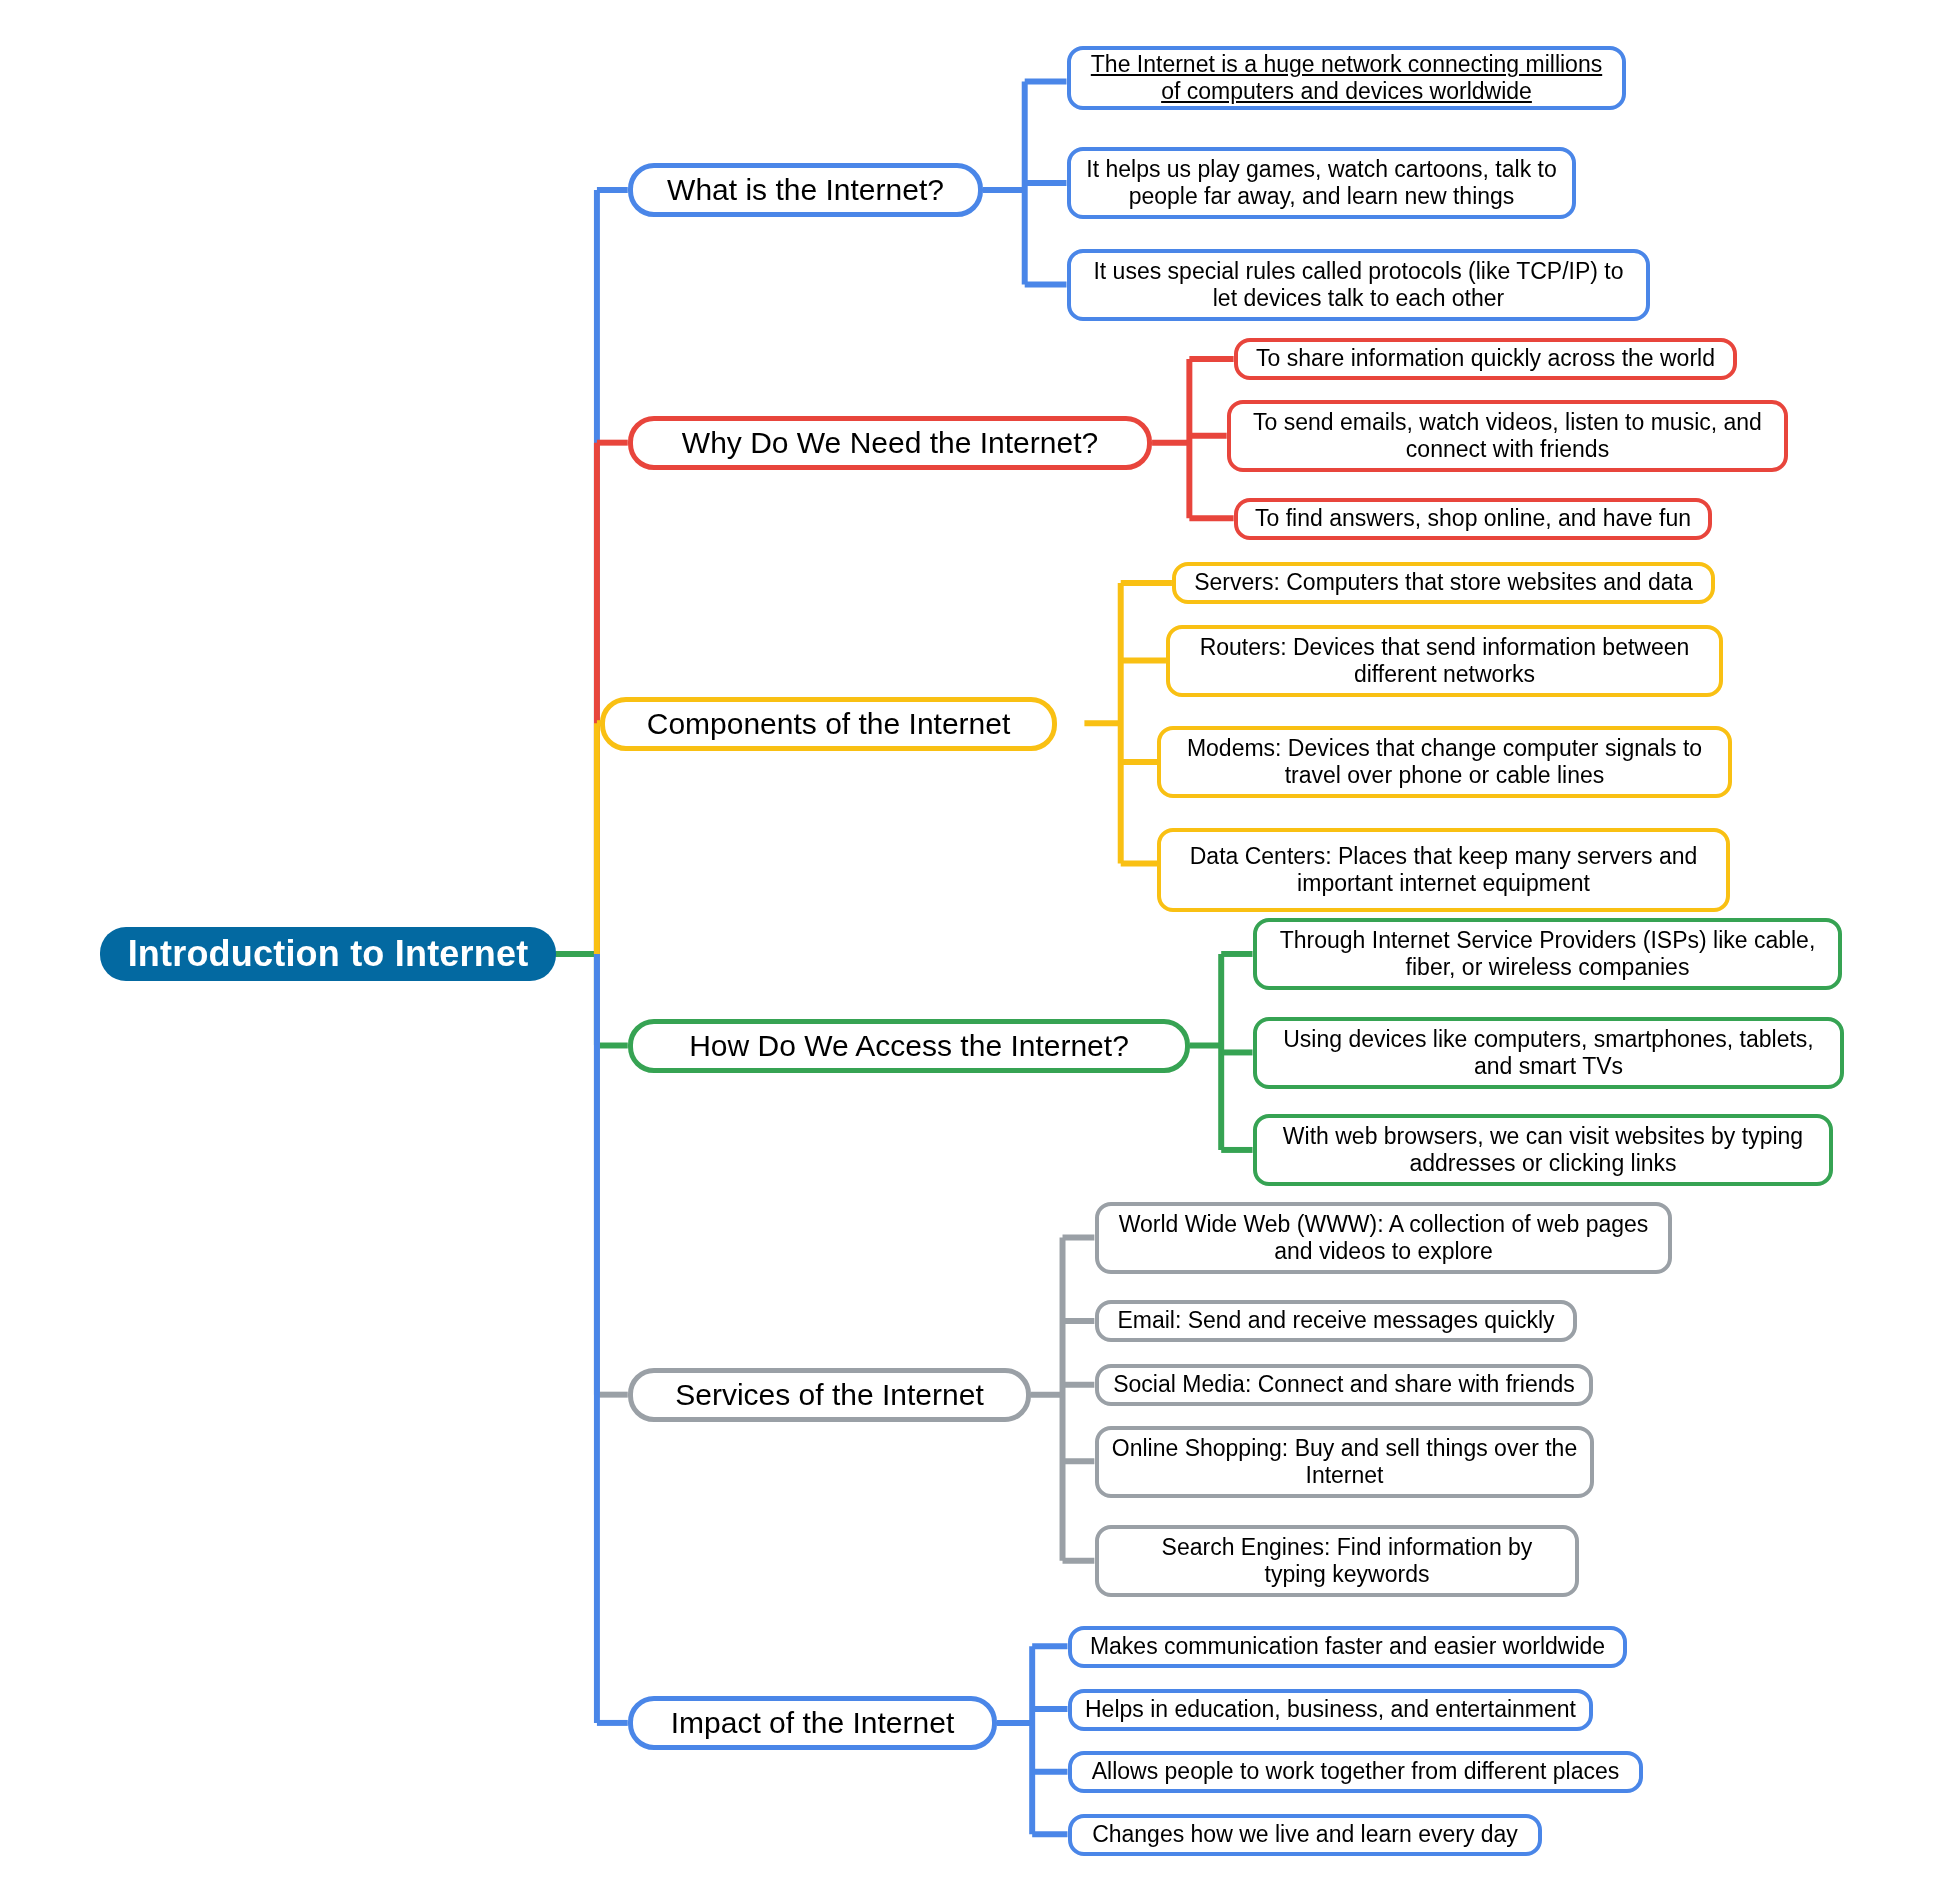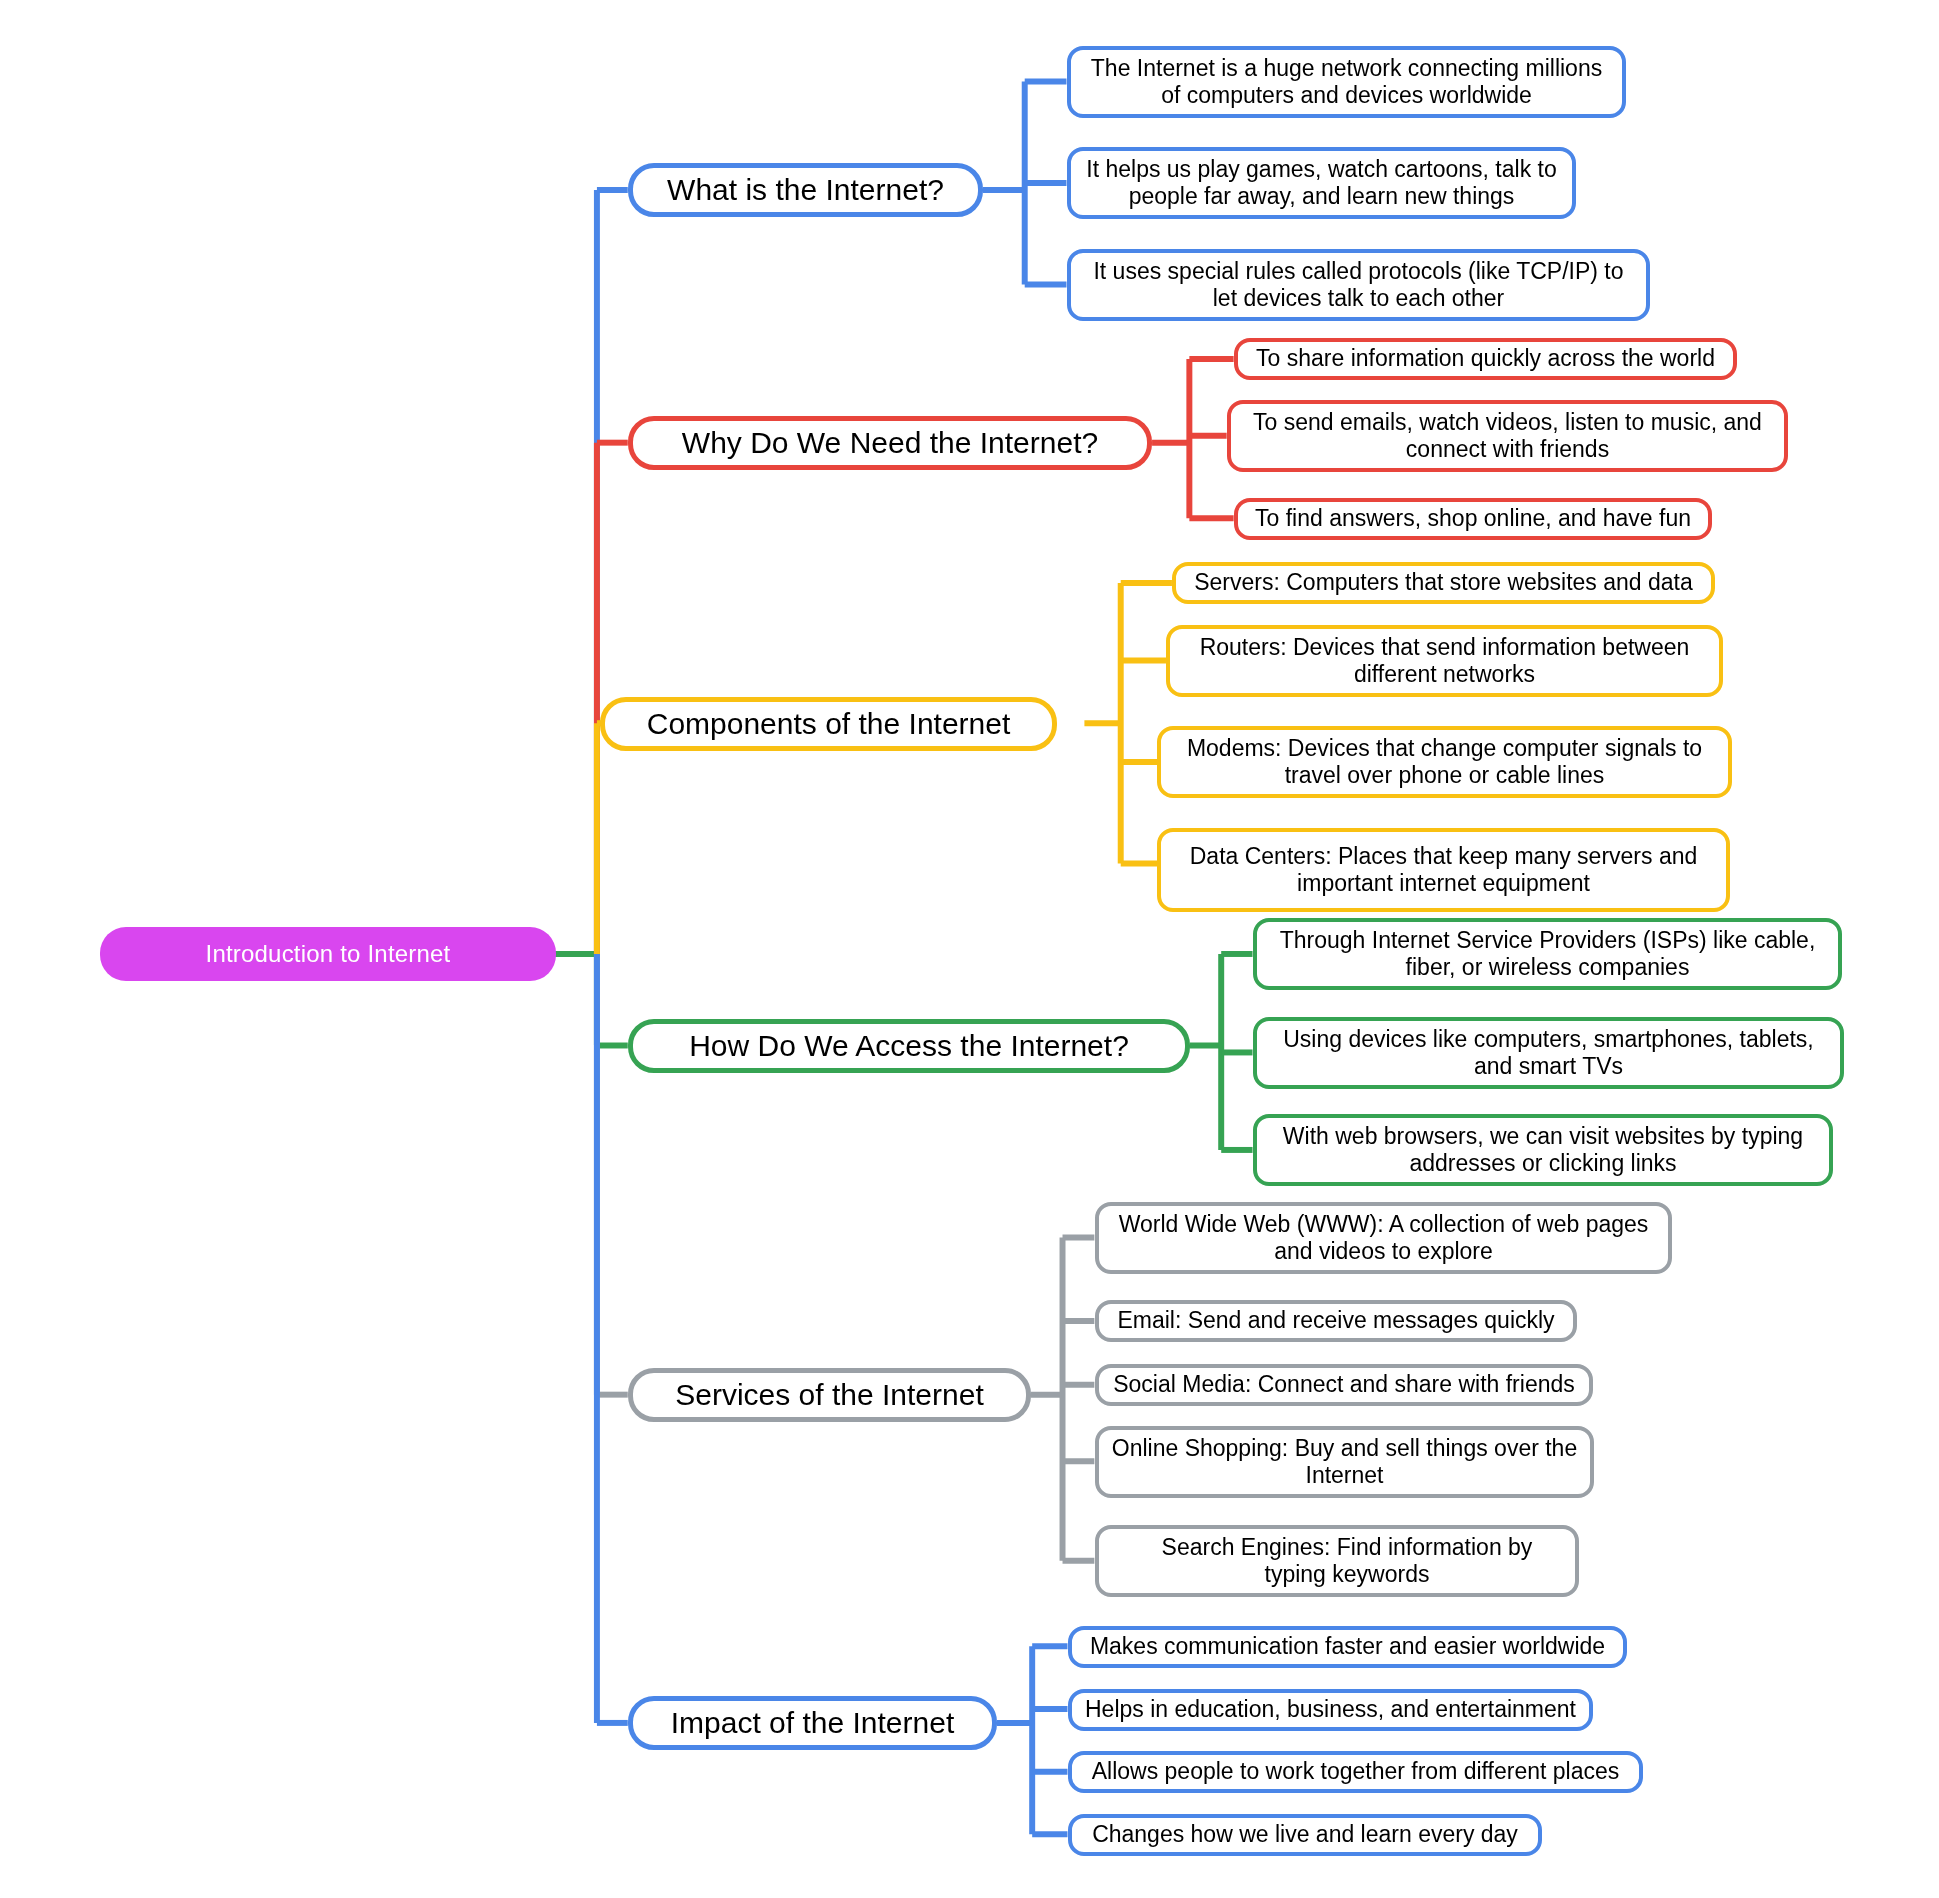--- a/index.html
+++ b/index.html
@@ -13,22 +13,22 @@
 
   .node{
     position:absolute;box-sizing:border-box;
     background:#ffffff;
     border-style:solid;
     display:flex;align-items:center;justify-content:center;
     text-align:center;
     line-height:1.18;
   }
   .root{
-    background:#d946ef;color:#ffffff;font-weight:normal;
-    border:none;border-radius:26px;font-size:24px;
+    background:#0369a1;color:#ffffff;font-weight:bold;
+    border:none;border-radius:26px;font-size:36px;
     letter-spacing:0.2px;
   }
   .branch{
     border-width:5px;border-radius:26px;font-size:30px;
     padding:2px 14px;
   }
   .leaf{
     border-width:4px;border-radius:16px;font-size:23px;
     padding:2px 12px;
   }
@@ -100,21 +100,21 @@
       <path d="M 1037.5 1781 H 1073" fill="none" stroke="#4A86E8" stroke-width="6" stroke-linecap="butt"></path>
       <path d="M 1037.5 1844 H 1073" fill="none" stroke="#4A86E8" stroke-width="6" stroke-linecap="butt"></path>
     </svg>
 
   <div class="node root" id="root-node" style="left: 100px; top: 927px; width: 456px; height: 54px;">Introduction to Internet</div>
 
   <div id="nodes-layer">
       <div class="node branch c-blue" style="left: 628px; top: 163px; width: 355px; height: 54px;">
         <span>What is the Internet?</span>
       </div>
-      <div class="node leaf c-blue" style="left: 1067px; top: 46px; width: 559px; height: 72px;">
+      <div class="node leaf c-blue" style="left: 1067px; top: 46px; width: 559px; height: 64px; text-decoration: underline;">
         <span>The Internet is a huge network connecting millions of computers and devices worldwide</span>
       </div>
       <div class="node leaf c-blue" style="left: 1067px; top: 147px; width: 509px; height: 72px;">
         <span>It helps us play games, watch cartoons, talk to people far away, and learn new things</span>
       </div>
       <div class="node leaf c-blue" style="left: 1067px; top: 249px; width: 583px; height: 72px;">
         <span>It uses special rules called protocols (like TCP/IP) to let devices talk to each other</span>
       </div>
       <div class="node branch c-red" style="left: 628px; top: 416px; width: 524px; height: 54px;">
         <span>Why Do We Need the Internet?</span>

